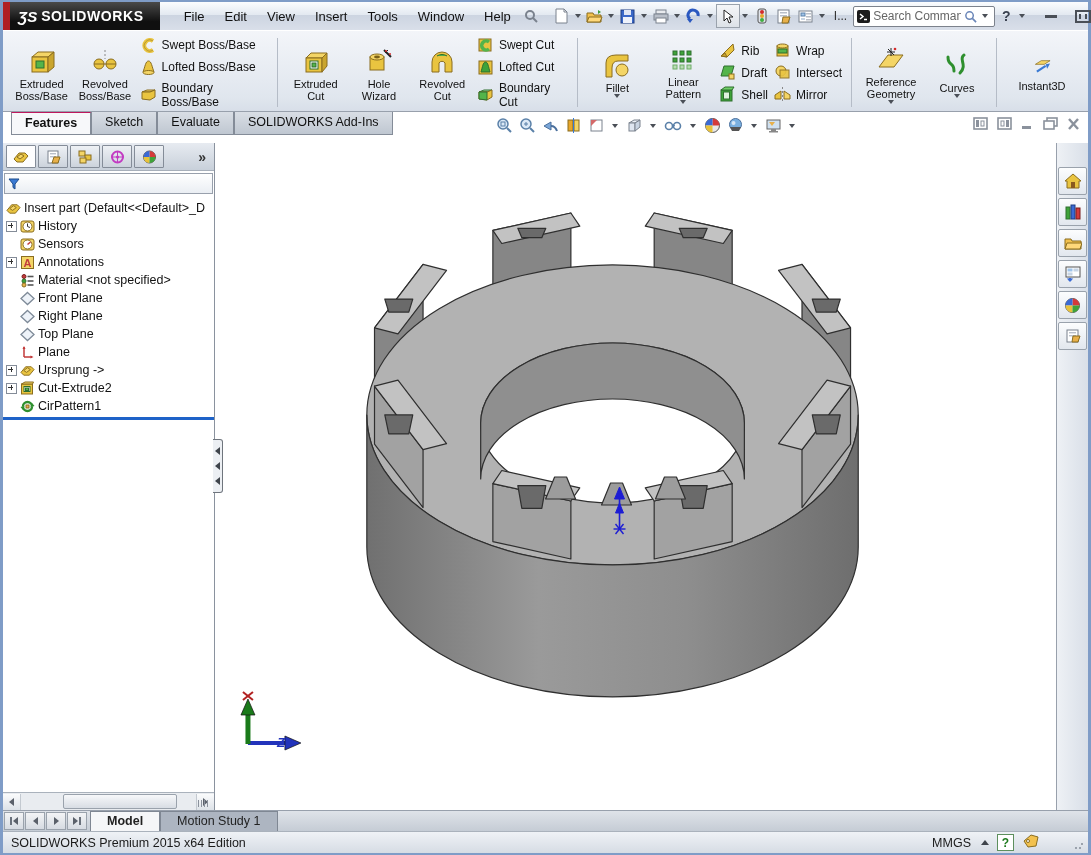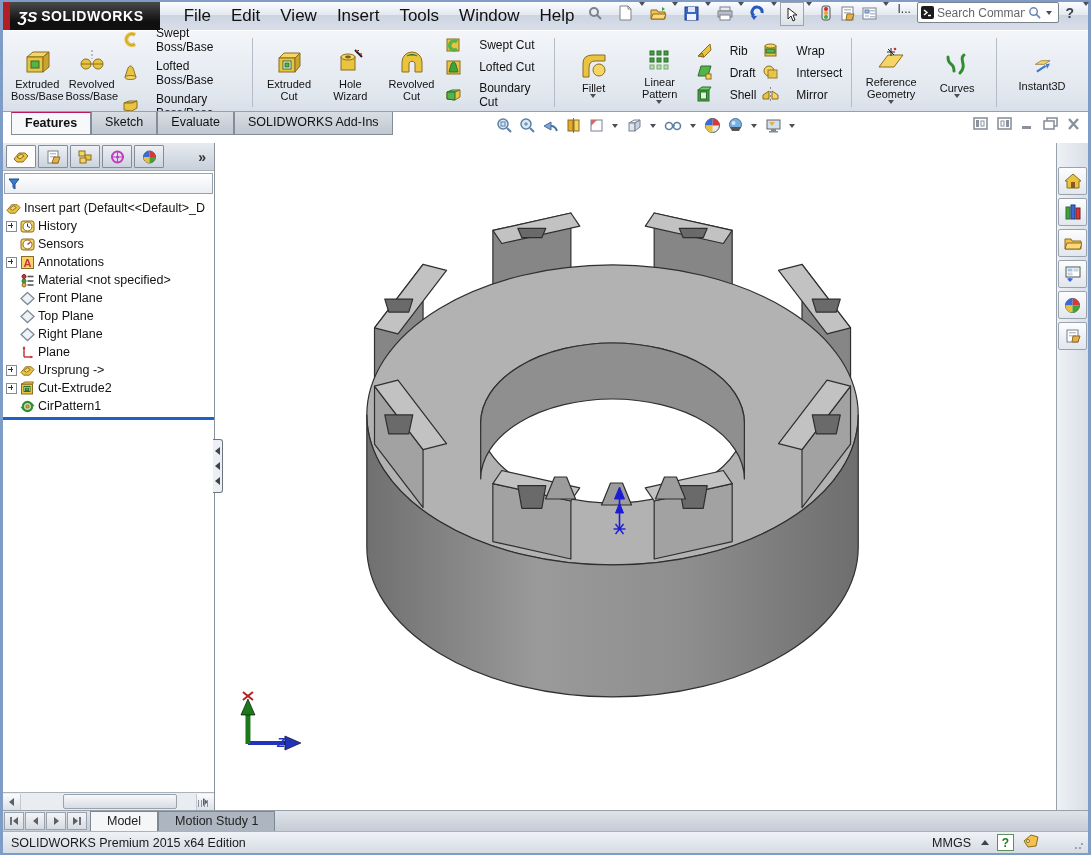--- a/index.html
+++ b/index.html
@@ -1,28 +1,28 @@
 <!DOCTYPE html>
 <html><head>
 <meta charset="utf-8">
 <style>
   html,body{margin:0;padding:0;}
   body{width:1091px;height:855px;position:relative;overflow:hidden;
        font-family:"Liberation Sans", sans-serif;background:#7f9cc7;color:#111;}
   .noselect{user-select:none;}
 
   
-  .topbar{position:absolute;left:3px;top:2px;right:3px;height:28px;display:flex;
+  .topbar{position:absolute;left:3px;top:2px;right:3px;height:28px;display:flex;align-items:center;
           background:linear-gradient(#fbfcfe,#e3e9f1 45%,#ccd4e1 46%,#d9dfe9);}
   .logo{height:28px;background:linear-gradient(#4a4a4a,#101010 70%);color:#fff;display:flex;align-items:center;
         padding:0 16px 0 8px;border-left:7px solid #b01f24;}
   .logo .mark{font-style:italic;font-weight:bold;font-size:15px;margin-right:4px;}
   .logo .name{font-weight:bold;font-size:14px;letter-spacing:.6px;}
   .menubar{display:flex;margin-left:14px;}
-  .menu{padding:4px 10px;font-size:17px;cursor:default;}
+  .menu{padding:4px 10px;font-size:13px;cursor:default;}
   .tbtn{min-width:20px;height:22px;display:flex;align-items:center;justify-content:center;padding:0 1px;}
   .caret{width:0;height:0;border-left:3px solid transparent;border-right:3px solid transparent;border-top:4px solid #4a4f57;margin:0 3px 0 2px;}
   .tsep{width:1px;height:18px;background:#aab2bf;margin:0 4px;}
   .overflow-lbl{font-size:12px;color:#333;margin:0 6px;}
   .searchbox{width:134px;height:19px;background:#fff;border:1px solid #7c828c;border-radius:2px;
              display:flex;align-items:center;padding:0 3px;gap:3px;}
   .searchbox .ph{flex:1;font-size:12px;color:#666;white-space:nowrap;overflow:hidden;}
   .winbtns{display:flex;align-items:center;gap:10px;margin-left:12px;margin-right:6px;color:#4a4f57;}
   .wb{display:flex;align-items:center;justify-content:center;width:22px;height:16px;}
   .wb-min{width:12px;height:3px;background:#4a4f57;}
@@ -32,21 +32,21 @@
   
   .ribbon{position:absolute;left:3px;top:30px;right:3px;height:81px;
           background:linear-gradient(#f3f5f9,#e0e6ee 80%,#d6dde7);border-top:1px solid #fff;
           display:flex;align-items:stretch;padding:1px 2px;}
   .rgroup{display:flex;align-items:center;padding:0 5px;}
   .rsep{width:1px;background:#b5bcc7;margin:6px 1px;}
   .bigbtn{width:66px;display:flex;flex-direction:column;align-items:center;padding-top:3px;font-size:11px;
           line-height:12px;text-align:center;white-space:pre-line;color:#111;border-radius:3px;}
   .bigbtn .bicon{width:30px;height:30px;margin-bottom:1px;}
   .smallcol{display:flex;flex-direction:column;justify-content:center;gap:5px;padding:0 3px;}
-  .smallbtn{display:flex;align-items:center;gap:17px;font-size:12px;color:#111;}
+  .smallbtn{display:flex;align-items:center;gap:5px;font-size:12px;color:#111;}
   .sicon{width:17px;height:17px;flex:0 0 17px;}
 
   
   .tabrow{position:absolute;left:3px;top:111px;right:3px;height:32px;background:#fff;border-top:1px solid #98a0ac;}
   .ctabs{position:absolute;left:8px;top:0;display:flex;}
   .ctab{padding:3px 13px 4px;font-size:12.5px;background:linear-gradient(#d9dee5,#bfc7d1);
         border:1px solid #848c98;border-top:none;margin-right:0;cursor:default;}
   .ctab.active{background:#f7f8fa;font-weight:bold;border-top:1px solid #be185d;}
   .hud{position:absolute;left:492px;top:4px;display:flex;align-items:center;gap:4px;}
   .hudbtn{display:flex;align-items:center;padding:1px;}
@@ -96,21 +96,21 @@
          display:flex;align-items:center;justify-content:center;border-radius:2px;}
 
   
   .doctabs{position:absolute;left:3px;top:810px;right:3px;height:20px;
            background:linear-gradient(#dfe3e9,#c5ccd5);display:flex;align-items:flex-end;border-top:1px solid #98a0ac;}
   .navbtns{display:flex;gap:1px;padding:1px 3px 1px 1px;}
   .nbtn{width:18px;height:16px;background:linear-gradient(#f3f4f6,#d6dbe2);border:1px solid #9aa2ac;
         display:flex;align-items:center;justify-content:center;gap:1px;}
   .nbar{width:2px;height:8px;background:#6a717c;}
   .dtab{padding:2px 16px 3px;font-size:12.5px;border:1px solid #7f8793;border-bottom:none;background:#adb5c1;color:#222;}
-  .dtab.active{background:#f5f6f8;font-weight:normal;text-align:right;}
+  .dtab.active{background:#f5f6f8;font-weight:bold;text-align:right;}
 
   
   .statusbar{position:absolute;left:3px;top:831px;right:3px;height:21px;
              background:linear-gradient(#eff2f6,#d6dce4);border-top:1px solid #aab2bc;
              display:flex;align-items:center;font-size:12.5px;padding:0 8px;color:#1a1a1a;}
   .sright{margin-left:auto;display:flex;align-items:center;gap:8px;padding-right:40px;}
   .units{display:flex;align-items:center;gap:10px;}
   .tri-up{width:0;height:0;border-left:4px solid transparent;border-right:4px solid transparent;border-bottom:5px solid #3f444b;}
   .helpbox{width:15px;height:15px;border:1px solid #5d8f5d;background:#fff;display:flex;align-items:center;
            justify-content:center;color:#1d7a1d;font-weight:bold;font-size:12px;}
@@ -677,28 +677,28 @@
         <svg class="ticon" viewBox="0 0 15 15">
             <polygon points="7.5,1.5 14,7.5 7.5,13.5 1,7.5" fill="#eef3f9" stroke="#7e8a98" stroke-width="1.3"></polygon>
           </svg>
         <span class="tlabel">Front Plane</span>
       </div>
       <div class="trow">
         <span class="tspace"></span>
         <svg class="ticon" viewBox="0 0 15 15">
             <polygon points="7.5,1.5 14,7.5 7.5,13.5 1,7.5" fill="#eef3f9" stroke="#7e8a98" stroke-width="1.3"></polygon>
           </svg>
-        <span class="tlabel">Top Plane</span>
+        <span class="tlabel">Right Plane</span>
       </div>
       <div class="trow">
         <span class="tspace"></span>
         <svg class="ticon" viewBox="0 0 15 15">
             <polygon points="7.5,1.5 14,7.5 7.5,13.5 1,7.5" fill="#eef3f9" stroke="#7e8a98" stroke-width="1.3"></polygon>
           </svg>
-        <span class="tlabel">Right Plane</span>
+        <span class="tlabel">Top Plane</span>
       </div>
       <div class="trow">
         <span class="tspace"></span>
         <svg class="ticon" viewBox="0 0 15 15">
             <line x1="4" y1="12" x2="4" y2="2" stroke="#c23a3a" stroke-width="1.5"></line>
             <polygon points="4,1 2.5,4 5.5,4" fill="#c23a3a"></polygon>
             <line x1="4" y1="12" x2="12" y2="12" stroke="#c23a3a" stroke-width="1.5"></line>
             <polygon points="13.5,12 10.5,10.5 10.5,13.5" fill="#c23a3a"></polygon>
           </svg>
         <span class="tlabel">Plane</span>

